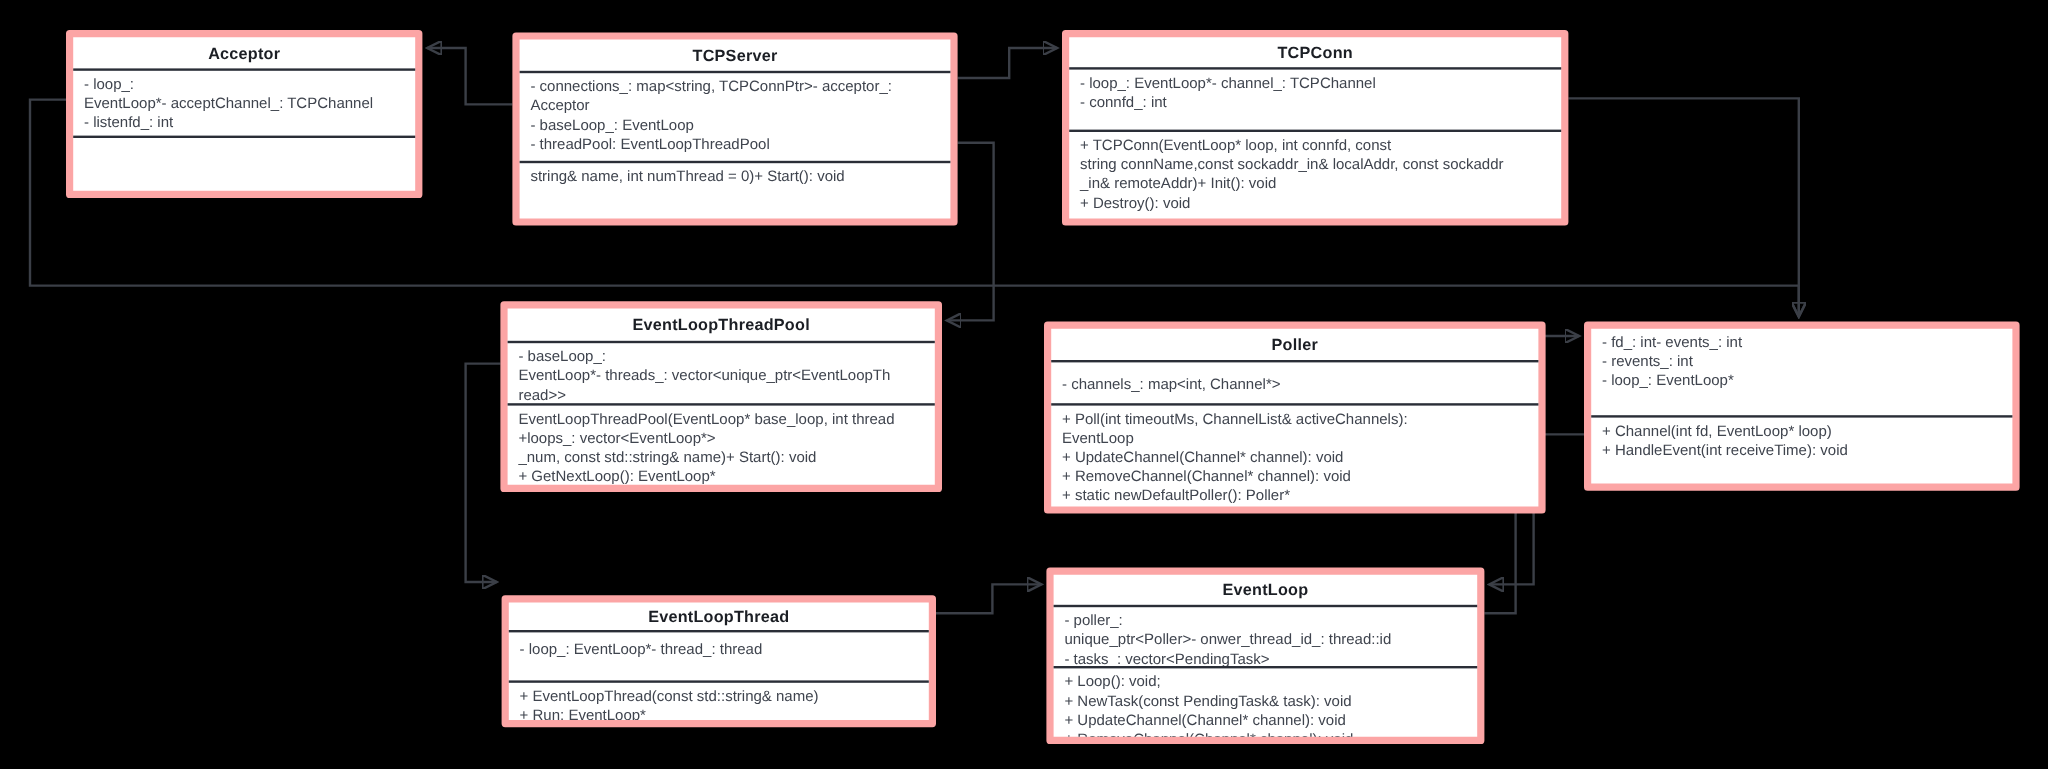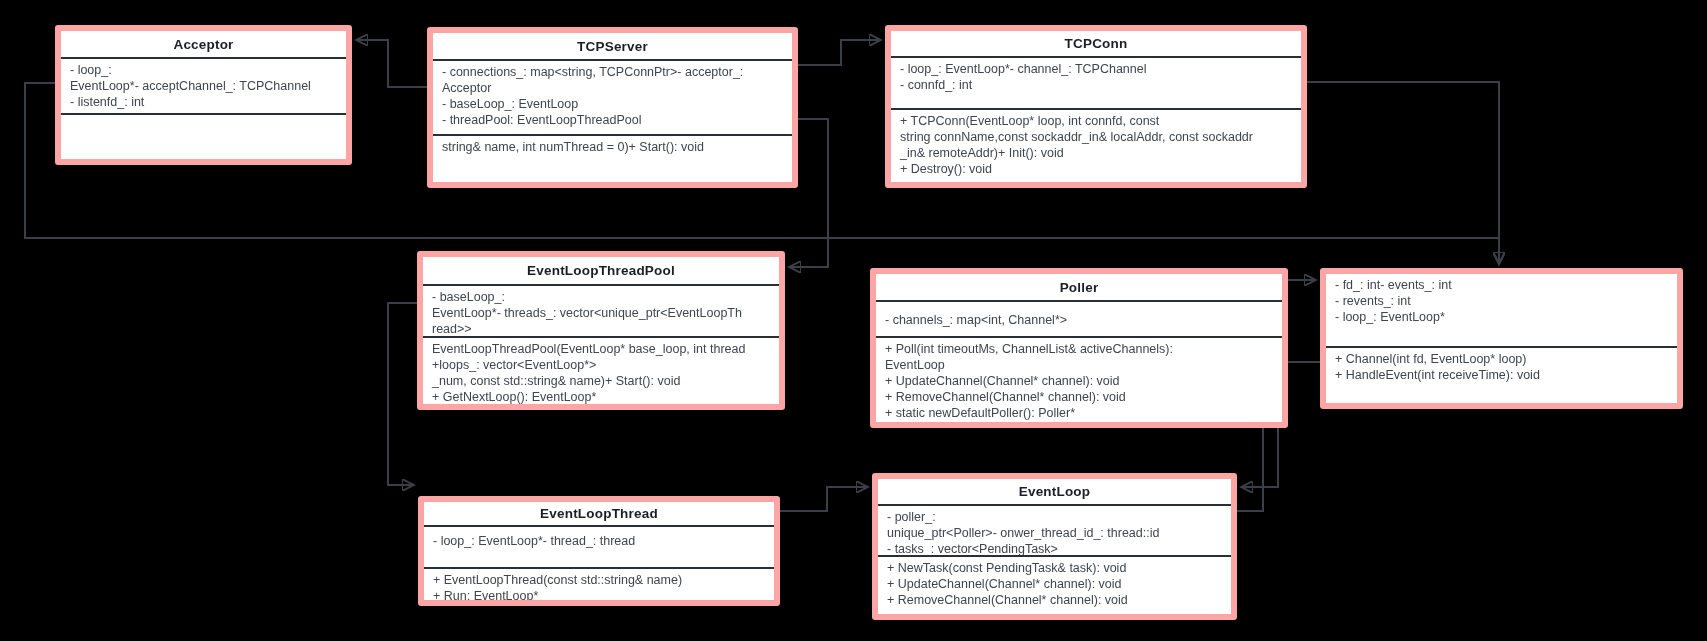--- a/index.html
+++ b/index.html
@@ -134,19 +134,20 @@
   </div>
 
   <div class="cls" style="left:872px;top:473px;width:365px;height:147px">
     <div class="cls-title" style="height:27px">EventLoop</div>
     <div class="cls-attrs" style="height:51px">
       <div class="line">- poller_:</div>
       <div class="line">unique_ptr&lt;Poller&gt;- onwer_thread_id_: thread::id</div>
       <div class="line">- tasks_: vector&lt;PendingTask&gt;</div>
     </div>
     <div class="cls-methods">
+      <div class="line">+ Loop(): void;</div>
       <div class="line">+ NewTask(const PendingTask&amp; task): void</div>
       <div class="line">+ UpdateChannel(Channel* channel): void</div>
       <div class="line">+ RemoveChannel(Channel* channel): void</div>
     </div>
   </div>
 
 </div>
 
 </body></html>

